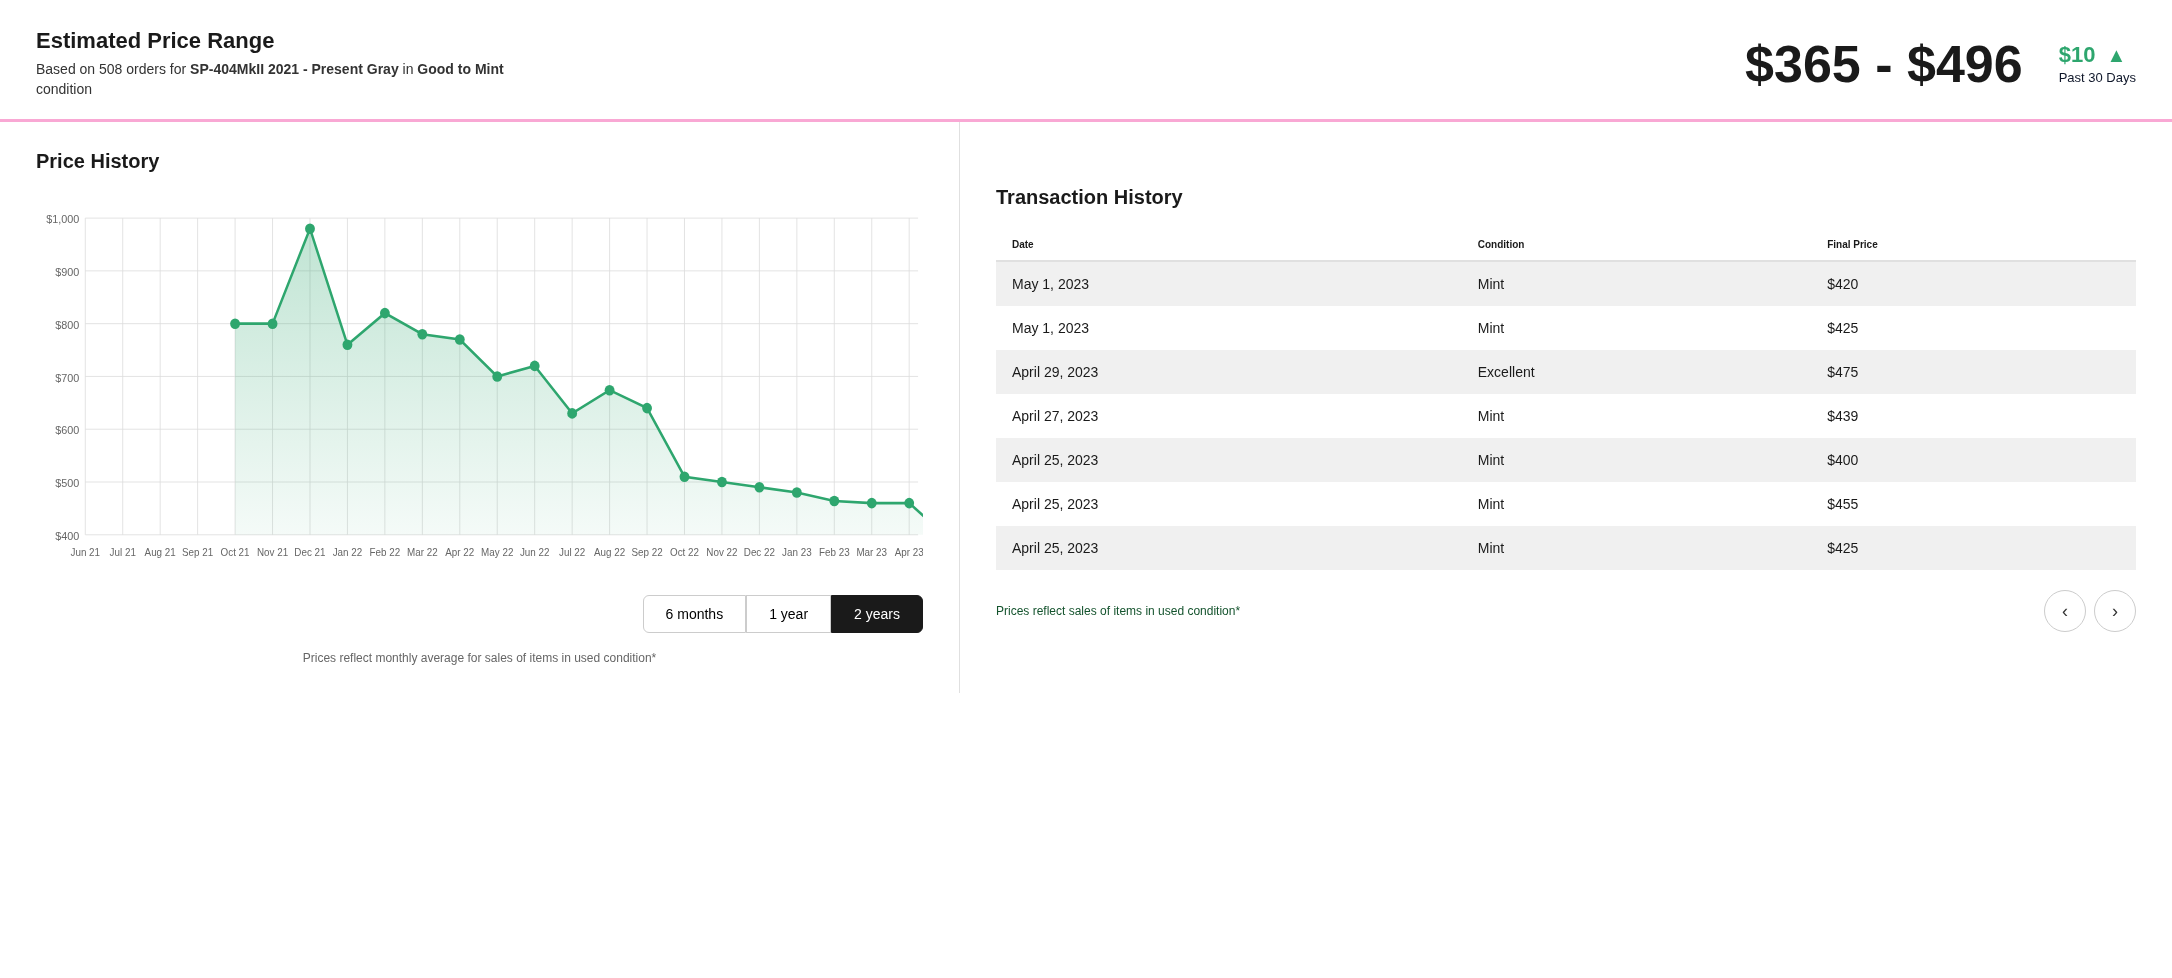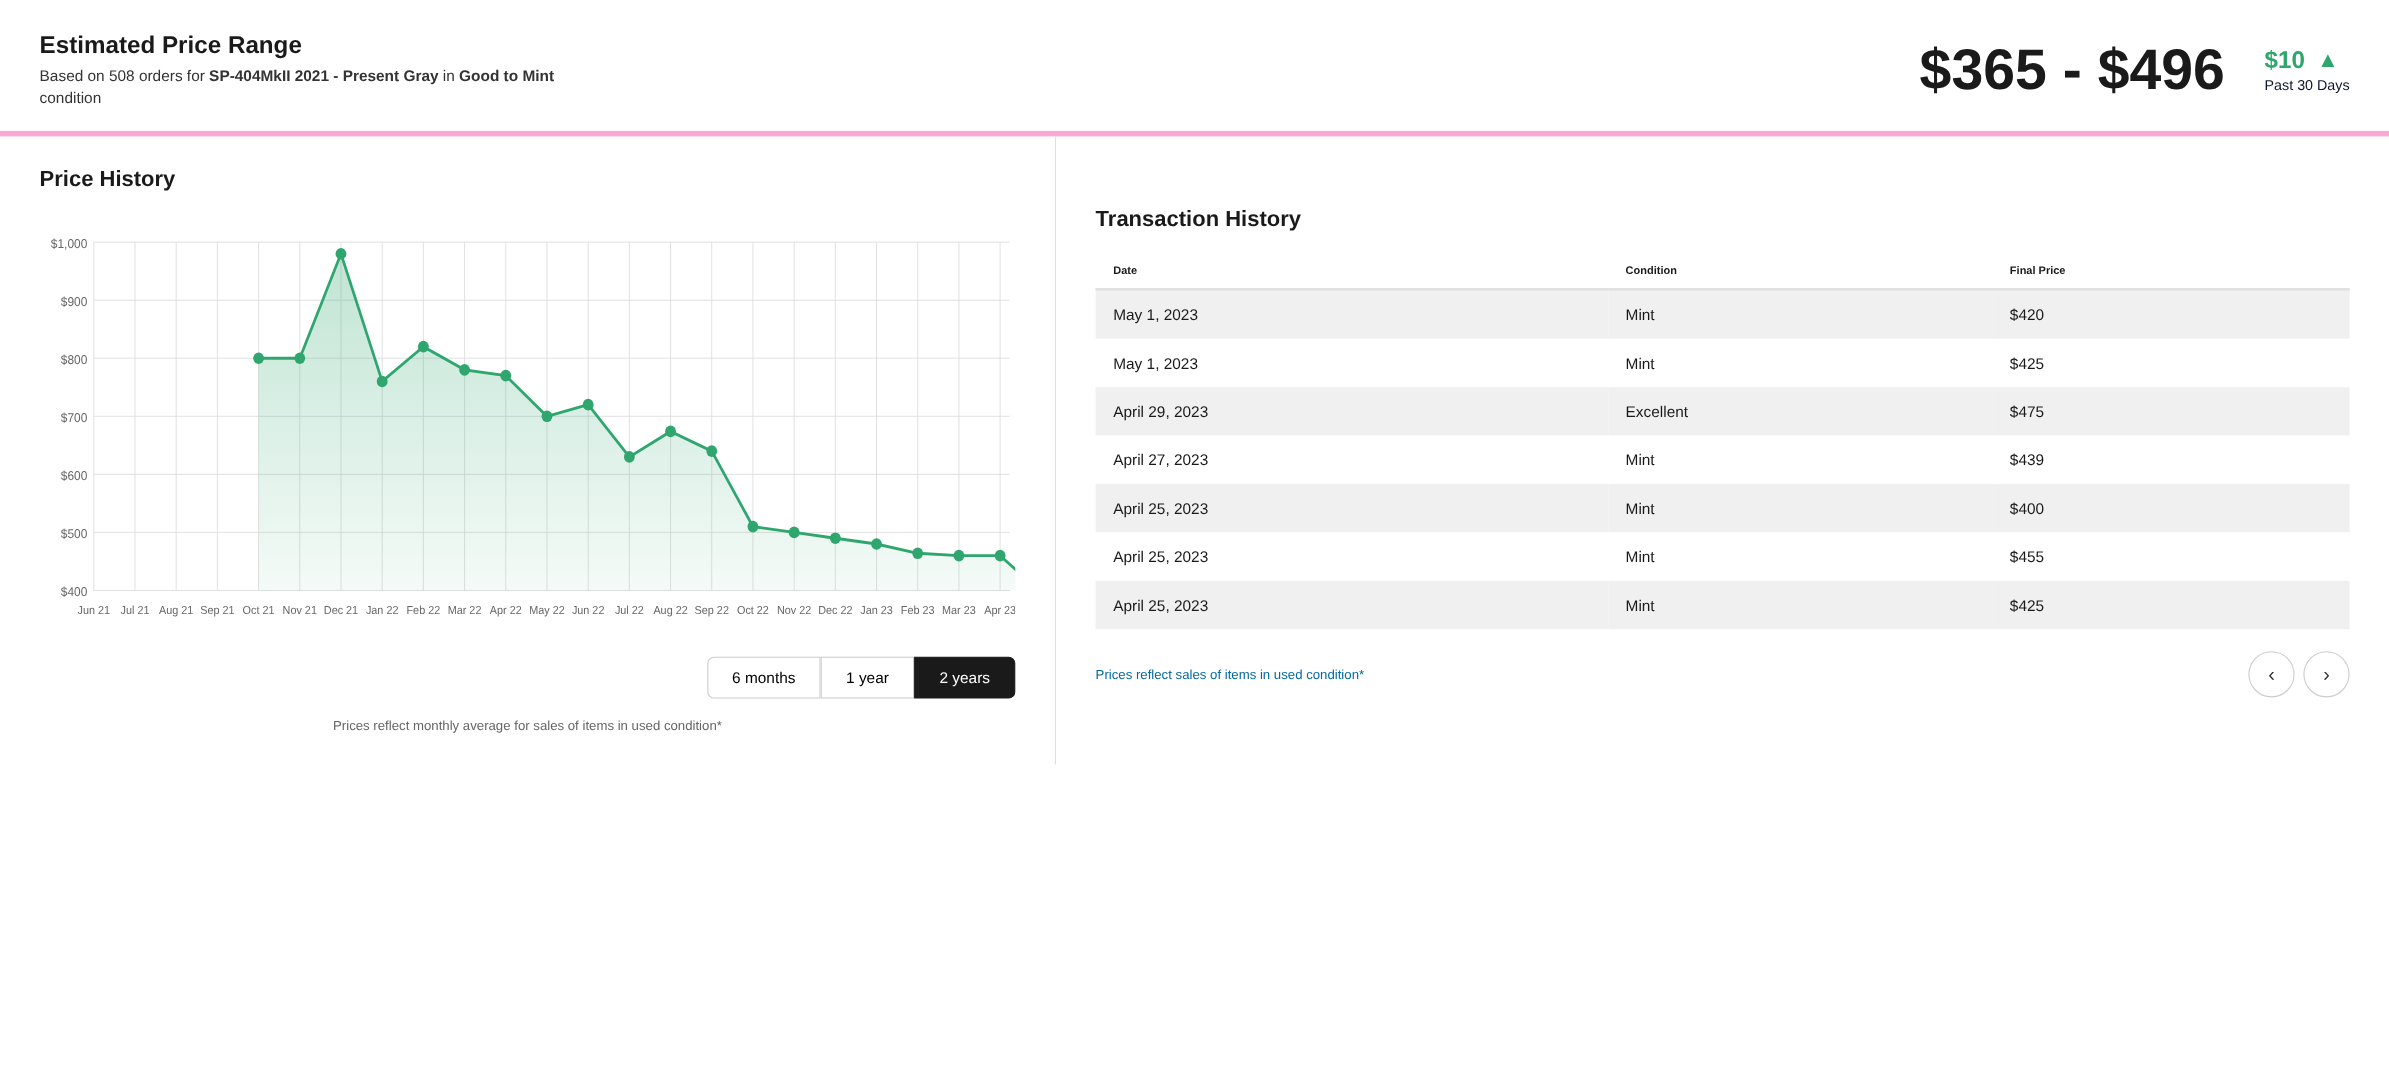--- a/index.html
+++ b/index.html
@@ -1,20 +1,20 @@
 <!DOCTYPE html>
 <html><head>
   <meta charset="utf-8">
   <style>
     * { box-sizing: border-box; margin: 0; padding: 0; }
     body { font-family: -apple-system, BlinkMacSystemFont, 'Segoe UI', sans-serif; background: #fff; color: #1a1a1a; font-size: 14px; }
     .page { width: 2172px; min-height: 978px; background: #fff; }
 
     
-    .header { padding: 28px 36px 20px 36px; border-bottom: 5px solid #f9a8d4; display: flex; align-items: center; justify-content: space-between; }
+    .header { padding: 28px 36px 20px 36px; border-bottom: 3px solid #f9a8d4; display: flex; align-items: center; justify-content: space-between; }
     .header-left {}
     .header-left h1 { font-size: 22px; font-weight: 700; margin-bottom: 6px; }
     .header-left p { font-size: 14px; color: #333; max-width: 520px; line-height: 1.4; }
     .header-left p strong { font-weight: 700; }
     .header-right { display: flex; align-items: center; gap: 36px; }
     .price-range { font-size: 52px; font-weight: 700; color: #1a1a1a; }
     .price-change { display: flex; flex-direction: column; align-items: flex-start; }
     .price-change-amount { font-size: 22px; font-weight: 600; color: #2ea66e; display: flex; align-items: center; gap: 11px; }
     .arrow-up { color: #2ea66e; font-size: 20px; }
     .price-change-label { font-size: 13px; color: #0f172a; margin-top: 2px; }
@@ -44,21 +44,21 @@
 
     
     .tx-table { width: 100%; border-collapse: collapse; }
     .tx-table th { font-weight: 700; font-size: 10px; text-align: left; padding: 10px 16px; border-bottom: 2px solid #e0e0e0; }
     .tx-table td { padding: 14px 16px; font-size: 14px; }
     .tx-table tr.striped td { background: #f0f0f0; }
     .tx-table tr.white td { background: #fff; }
 
     
     .pagination { display: flex; justify-content: space-between; align-items: center; margin-top: 20px; }
-    .pagination-note { font-size: 12px; color: #0369a1; }
+    .pagination-note { font-size: 12px; color: #14532d; }
     .pagination-buttons { display: flex; gap: 8px; }
     .page-btn { width: 42px; height: 42px; border-radius: 50%; border: 1px solid #ccc; background: #fff; cursor: pointer; font-size: 18px; display: flex; align-items: center; justify-content: center; color: #333; }
   </style>
 </head>
 <body>
 
 <div class="page">
 
   <div class="header">
     <div class="header-left">

